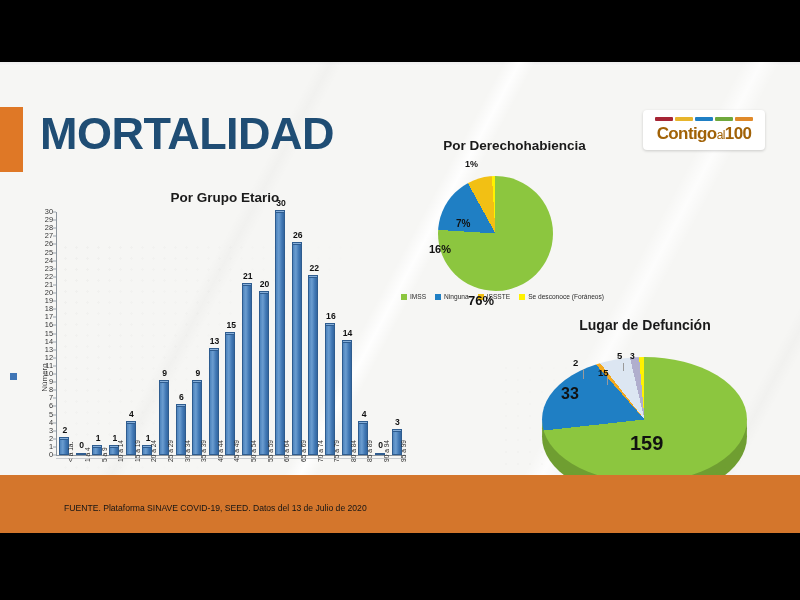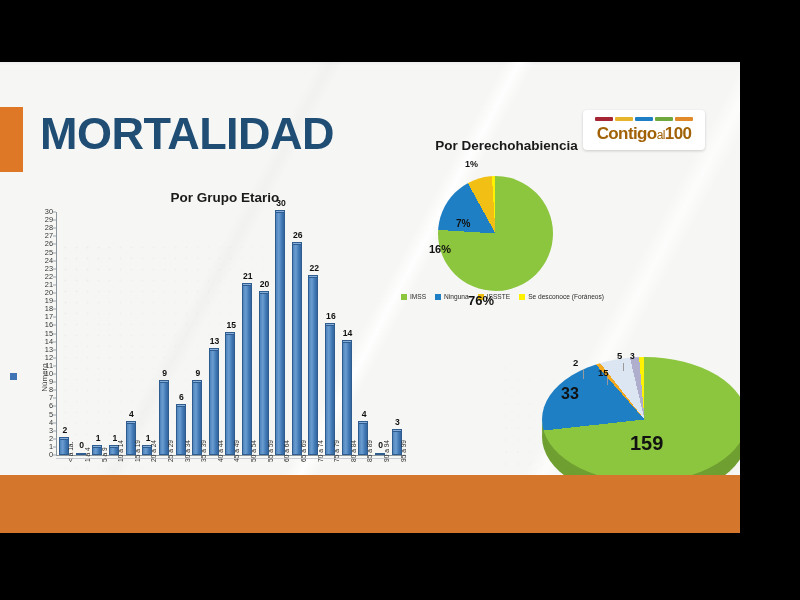--- a/index.html
+++ b/index.html
@@ -3,21 +3,21 @@
 <meta charset="utf-8">
 <style>
   * { box-sizing: border-box; margin:0; padding:0; }
   html,body { width:800px; height:600px; background:#000; overflow:hidden;
               font-family:"Liberation Sans", sans-serif; }
 
   #stage { position:relative; width:800px; height:600px; background:#000; }
 
   
   #slide{
-    position:absolute; left:0; top:62px; width:740px; height:471px;
+    position:absolute; left:0; top:62px; width:800px; height:471px;
     background:#f6f6f4; overflow:hidden;
   }
   #slide-topline{
     position:absolute; left:0; top:0; width:800px; height:4px;
     background:linear-gradient(#ededed,#f8f8f7);
   }
   
   #tex1{ position:absolute; left:-60px; top:-40px; width:1000px; height:620px;
      background:
        linear-gradient(118deg, rgba(255,255,255,0) 44%, rgba(255,255,255,.9) 45.2%, rgba(255,255,255,0) 46.4%),
@@ -96,21 +96,21 @@
             font-size:8.6px; font-weight:bold; color:#111; }
   .xlab{ position:absolute; top:272px; font-size:6.6px; color:#2b2b2b;
          transform:rotate(-90deg); transform-origin:0 0; white-space:nowrap; }
 
   #bar-note{ position:absolute; left:398px; top:262px; width:110px;
              font-size:8.6px; color:#222; line-height:1.35; }
   #bar-note .l2{ padding-left:14px; }
 
   
   #pie1-wrap{ position:absolute; left:395px; top:76px; width:215px; height:172px; }
-  #pie1-title{ left:4px; top:0; width:215px; }
+  #pie1-title{ left:12px; top:0; width:215px; }
   #pie1{ position:absolute; left:43px; top:38px; width:115px; height:115px;
          border-radius:50%; }
   .pie-lab{ position:absolute; font-weight:bold; color:#111; white-space:nowrap; }
 
   .legend{ position:absolute; display:flex; align-items:center;
            justify-content:center; gap:9px; flex-wrap:nowrap; }
   .legend .li{ display:flex; align-items:center; gap:3px; white-space:nowrap; }
   .legend .sw{ width:6px; height:6px; display:block; }
   .legend .lt{ font-size:6.6px; color:#2b2b2b; }
 
@@ -384,20 +384,21 @@
             <span class="lt">Se desconoce (Foráneos)</span>
           </div>
         </div>
     <div class="pie-lab" style="left: 73px; top: 155px; font-size: 13px;">76%</div>
         <div class="pie-lab" style="left: 34px; top: 105px; font-size: 11px;">16%</div>
         <div class="pie-lab" style="left: 61px; top: 80px; font-size: 10px;">7%</div>
         <div class="pie-lab" style="left: 70px; top: 21px; font-size: 9px;">1%</div>
       </div>
 
     <div id="pie2-wrap">
+      <div class="chart-title" id="pie2-title">Lugar de Defunción</div>
       <div id="pie2-side"></div>
       <div id="pie2-side2"></div>
       <div id="pie2" style="background: conic-gradient(rgb(140, 198, 63) 0deg, rgb(140, 198, 63) 263.78deg, rgb(31, 127, 196) 263.78deg, rgb(31, 127, 196) 318.53deg, rgb(242, 168, 30) 318.53deg, rgb(242, 168, 30) 321.84deg, rgb(220, 230, 242) 321.84deg, rgb(220, 230, 242) 346.73deg, rgb(176, 174, 205) 346.73deg, rgb(176, 174, 205) 355.02deg, rgb(255, 242, 0) 355.02deg, rgb(255, 242, 0) 360deg);"></div>
       <div class="legend" id="pie2-legend">
           <div class="li">
             <span class="sw" style="background: rgb(140, 198, 63);"></span>
             <span class="lt">IMSS</span>
           </div>
           <div class="li">
             <span class="sw" style="background: rgb(31, 127, 196);"></span>
@@ -425,14 +426,15 @@
         <div class="pie-lab" style="left: 78px; top: 40px; font-size: 9.5px;">2</div>
         <div class="pie-lab" style="left: 103px; top: 50px; font-size: 9.5px;">15</div>
         <div class="pie-lab" style="left: 122px; top: 33px; font-size: 9.5px;">5</div>
         <div class="pie-lab" style="left: 135px; top: 34px; font-size: 8.5px;">3</div>
         <div style="position: absolute; background: rgb(154, 154, 154); width: 1px; left: 88px; top: 52px; height: 10px;"></div>
         <div style="position: absolute; background: rgb(154, 154, 154); width: 1px; left: 112px; top: 60px; height: 8px;"></div>
         <div style="position: absolute; background: rgb(154, 154, 154); width: 1px; left: 128px; top: 46px; height: 8px;"></div>
       </div>
 
     <div id="footer-band"></div>
+    <div id="footer-text">FUENTE. Plataforma SINAVE COVID-19, SEED. Datos del 13 de Julio de 2020</div>
   </div>
 </div>
 
 </body></html>

